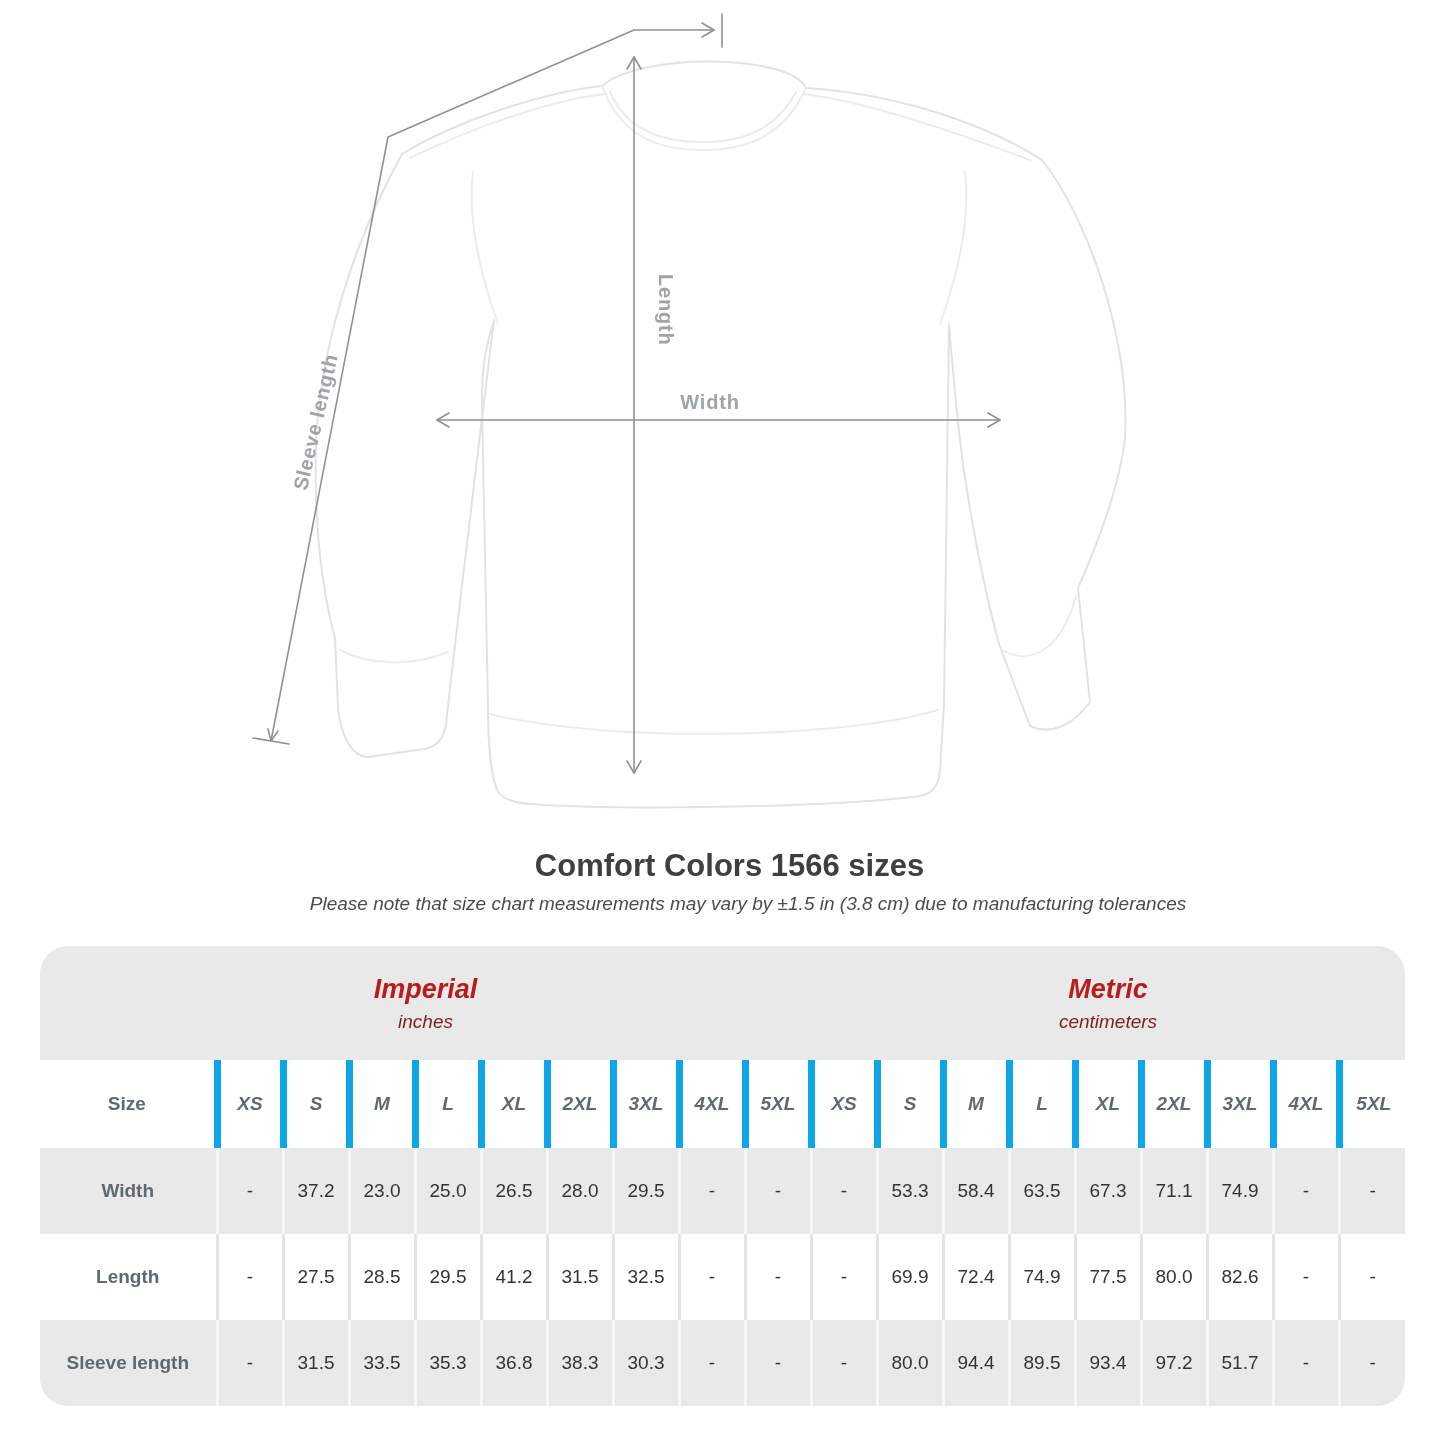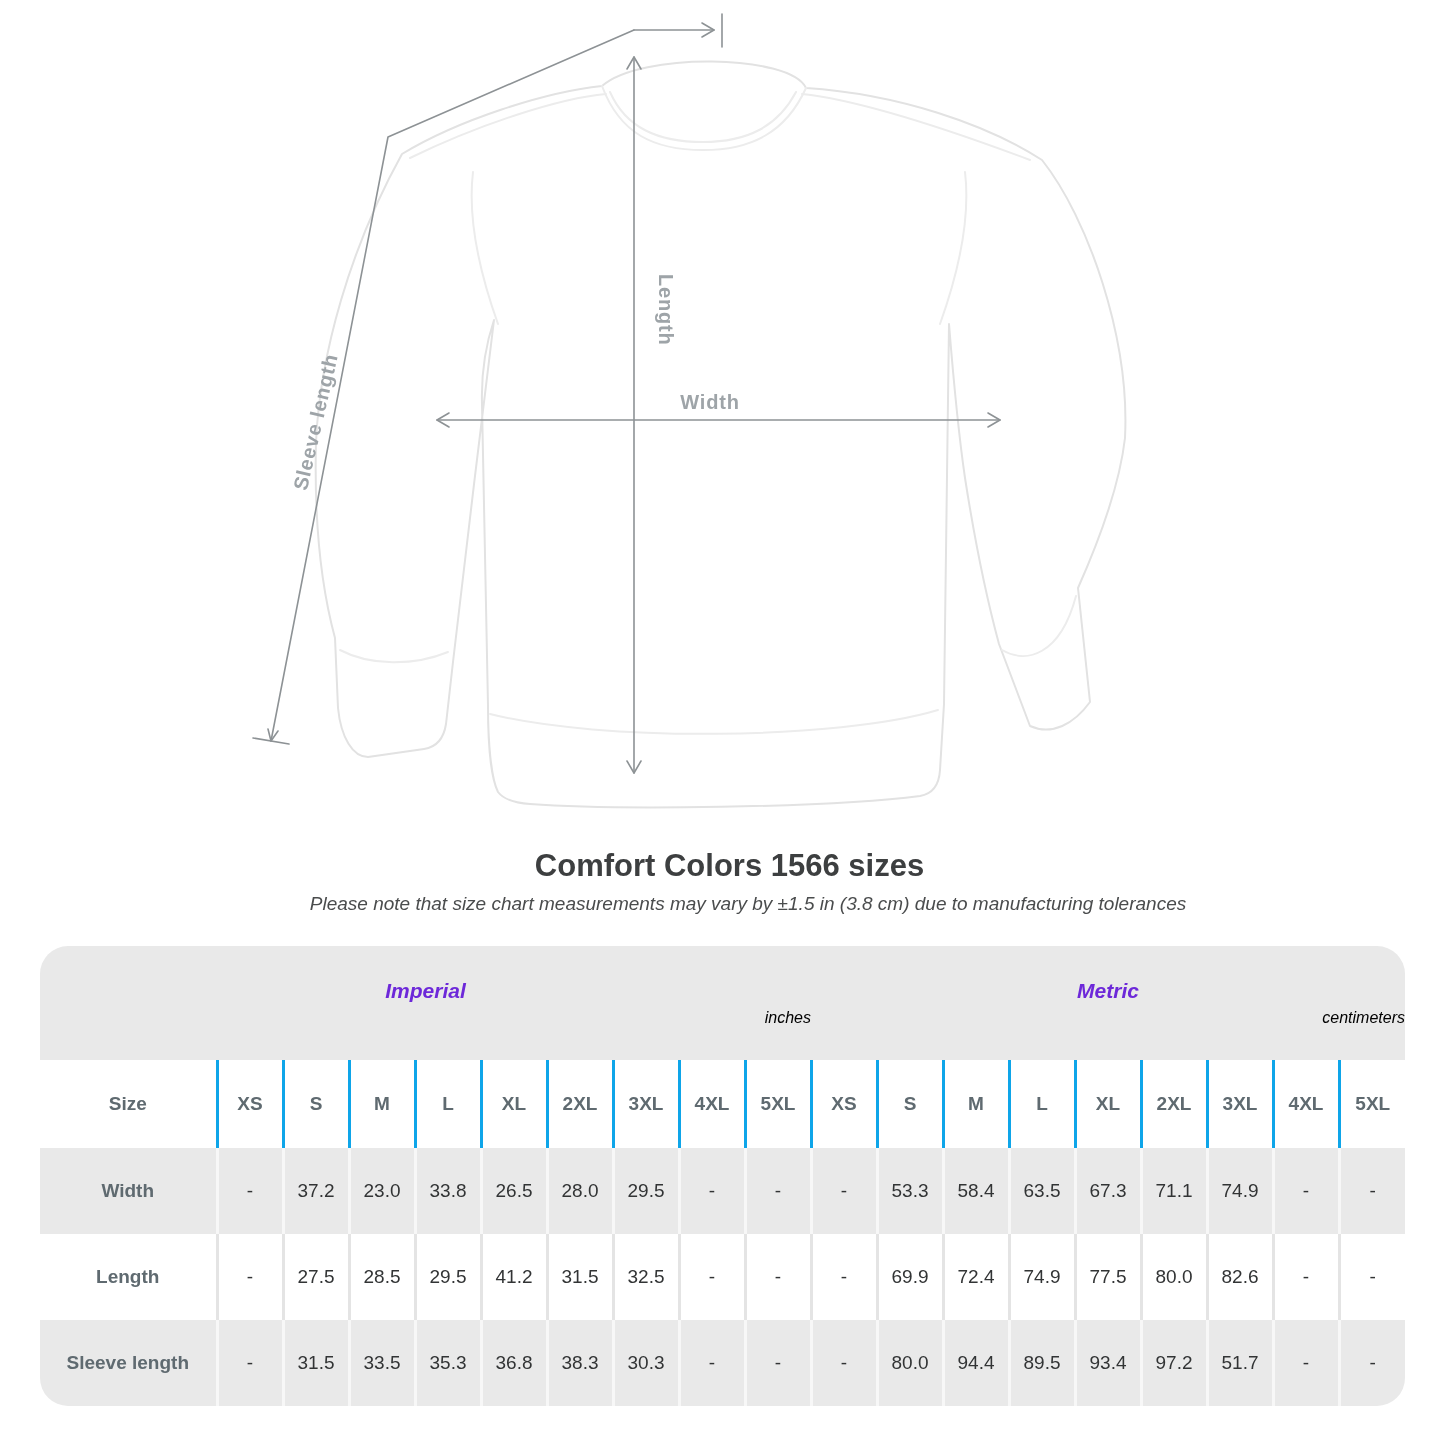--- a/index.html
+++ b/index.html
@@ -28,25 +28,25 @@
   
   .table-card {
     position:absolute; left:40px; top:946px; width:1365px;
     border-radius:28px; overflow:hidden; background:#ffffff;
   }
   table { width:100%; border-collapse:collapse; table-layout:fixed; }
   col.label-col { width:177px; }
   th, td { padding:0; text-align:center; vertical-align:middle; }
 
   .group-row th { height:114px; background:#e9e9e9; }
-  .gname { font-size:21px; font-weight:bold; font-style:italic; color:#6d28d9;text-align:center; }
-  .gunit { margin-top:6px; font-size:16px; font-weight:normal; font-style:italic; color:#000000;text-align:right; }
+  .gname { font-size:27px; font-weight:bold; font-style:italic; color:#b91c1c;text-align:center; }
+  .gunit { margin-top:6px; font-size:19px; font-weight:normal; font-style:italic; color:#7f1d1d; }
 
   .size-row th { height:88px; background:#ffffff; font-size:19px; font-weight:bold; color:#5f6a70; }
-  .size-row th + th { border-left:3px solid #0ea5e9; }
+  .size-row th + th { border-left:7px solid #0ea5e9;font-style:italic; }
 
   tbody th, tbody td { height:86px; font-size:19px; }
   tbody th.row-label { font-weight:bold; color:#5f6a70; }
   tbody td { color:#323435; }
   tbody tr > * + * { border-left:3px solid #e4e4e4; }
   tbody tr:nth-child(odd) { background:#e9e9e9; }
   tbody tr:nth-child(odd) > * + * { border-left-color:#f7f7f7; }
 </style>
 </head>
 <body>
@@ -167,21 +167,21 @@
           <th>5XL</th>
         </tr>
     </thead>
     <tbody>
 
     <tr>
           <th class="row-label">Width</th>
           <td>-</td>
           <td>37.2</td>
           <td>23.0</td>
-          <td>33.8</td>
+          <td>25.0</td>
           <td>26.5</td>
           <td>28.0</td>
           <td>29.5</td>
           <td>-</td>
           <td>-</td>
           <td>-</td>
           <td>53.3</td>
           <td>58.4</td>
           <td>63.5</td>
           <td>67.3</td>

